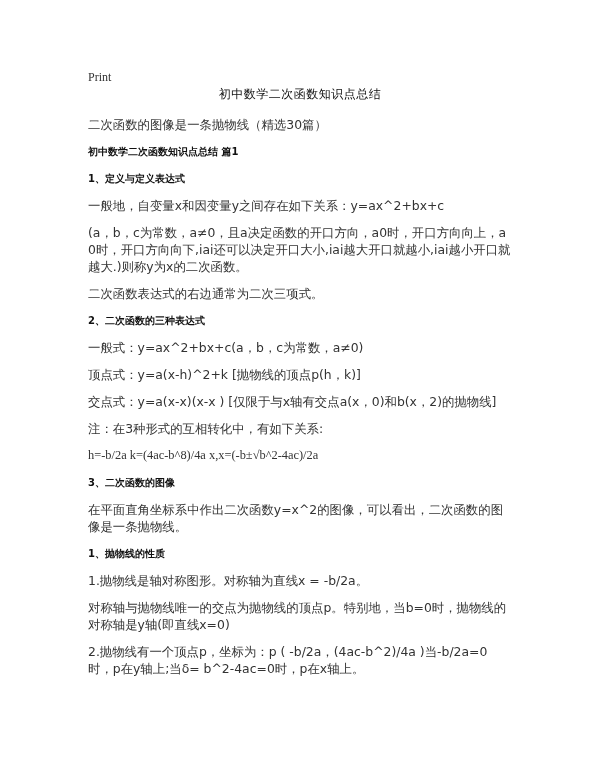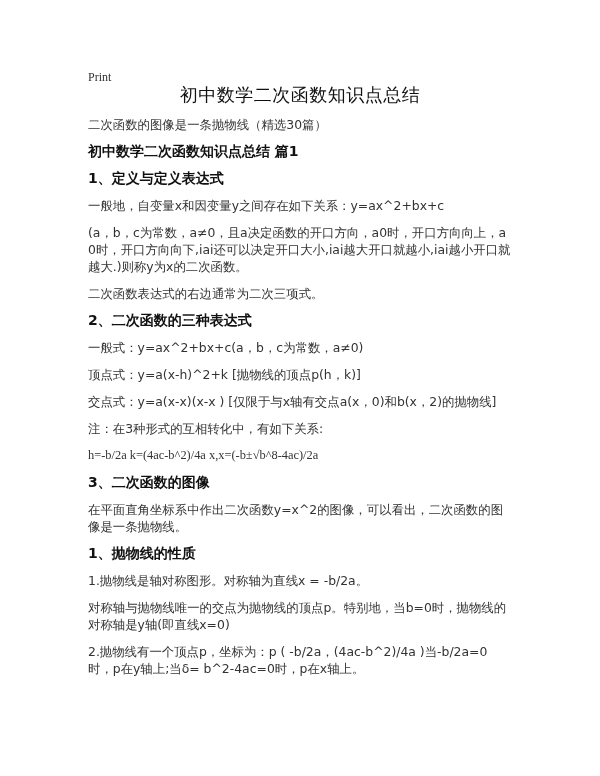--- a/index.html
+++ b/index.html
@@ -23,36 +23,37 @@
     }
     .print-label {
       font-family: "Liberation Serif", serif;
       font-size: 12px;
       color: #333;
       line-height: 14px;
       margin: 0 0 0 0;
     }
     .doc-title {
       text-align: center;
-      font-size: 18px;
+      font-size: 12px;
       font-weight: normal;
       color: #111;
       line-height: 22px;
       margin: 0 0 10px 0;
       letter-spacing: 0.5px;
+      font-family: Liberation Mono, monospace;
     }
     .para {
       font-size: 12.4px;
       line-height: 17px;
       margin: 0 0 10px 0;
       color: #333;
       word-break: break-all;
     }
     .heading {
-      font-size: 14px;
+      font-size: 10px;
       font-weight: bold;
       line-height: 17px;
       margin: 0 0 10px 0;
       color: #111;
     }
     .formula {
       font-family: "Liberation Serif", serif;
       font-size: 12.4px;
     }
   </style>
@@ -74,21 +75,21 @@
     <p class="para">(a，b，c为常数，a≠0，且a决定函数的开口方向，a0时，开口方向向上，a0时，开口方向向下,iai还可以决定开口大小,iai越大开口就越小,iai越小开口就越大.)则称y为x的二次函数。</p>
     <p class="para">二次函数表达式的右边通常为二次三项式。</p>
   </div>
 
   <div>
     <p class="heading">2、二次函数的三种表达式</p>
     <p class="para">一般式：y=ax^2+bx+c(a，b，c为常数，a≠0)</p>
     <p class="para">顶点式：y=a(x-h)^2+k [抛物线的顶点p(h，k)]</p>
     <p class="para">交点式：y=a(x-x)(x-x ) [仅限于与x轴有交点a(x，0)和b(x，2)的抛物线]</p>
     <p class="para">注：在3种形式的互相转化中，有如下关系:</p>
-    <p class="para formula">h=-b/2a k=(4ac-b^2)/4a x,x=(-b±√b^8-4ac)/2a</p>
+    <p class="para formula">h=-b/2a k=(4ac-b^8)/4a x,x=(-b±√b^2-4ac)/2a</p>
   </div>
 
   <div>
     <p class="heading">3、二次函数的图像</p>
     <p class="para">在平面直角坐标系中作出二次函数y=x^2的图像，可以看出，二次函数的图像是一条抛物线。</p>
   </div>
 
   <div>
     <p class="heading">1、抛物线的性质</p>
     <p class="para">1.抛物线是轴对称图形。对称轴为直线x = -b/2a。</p>

